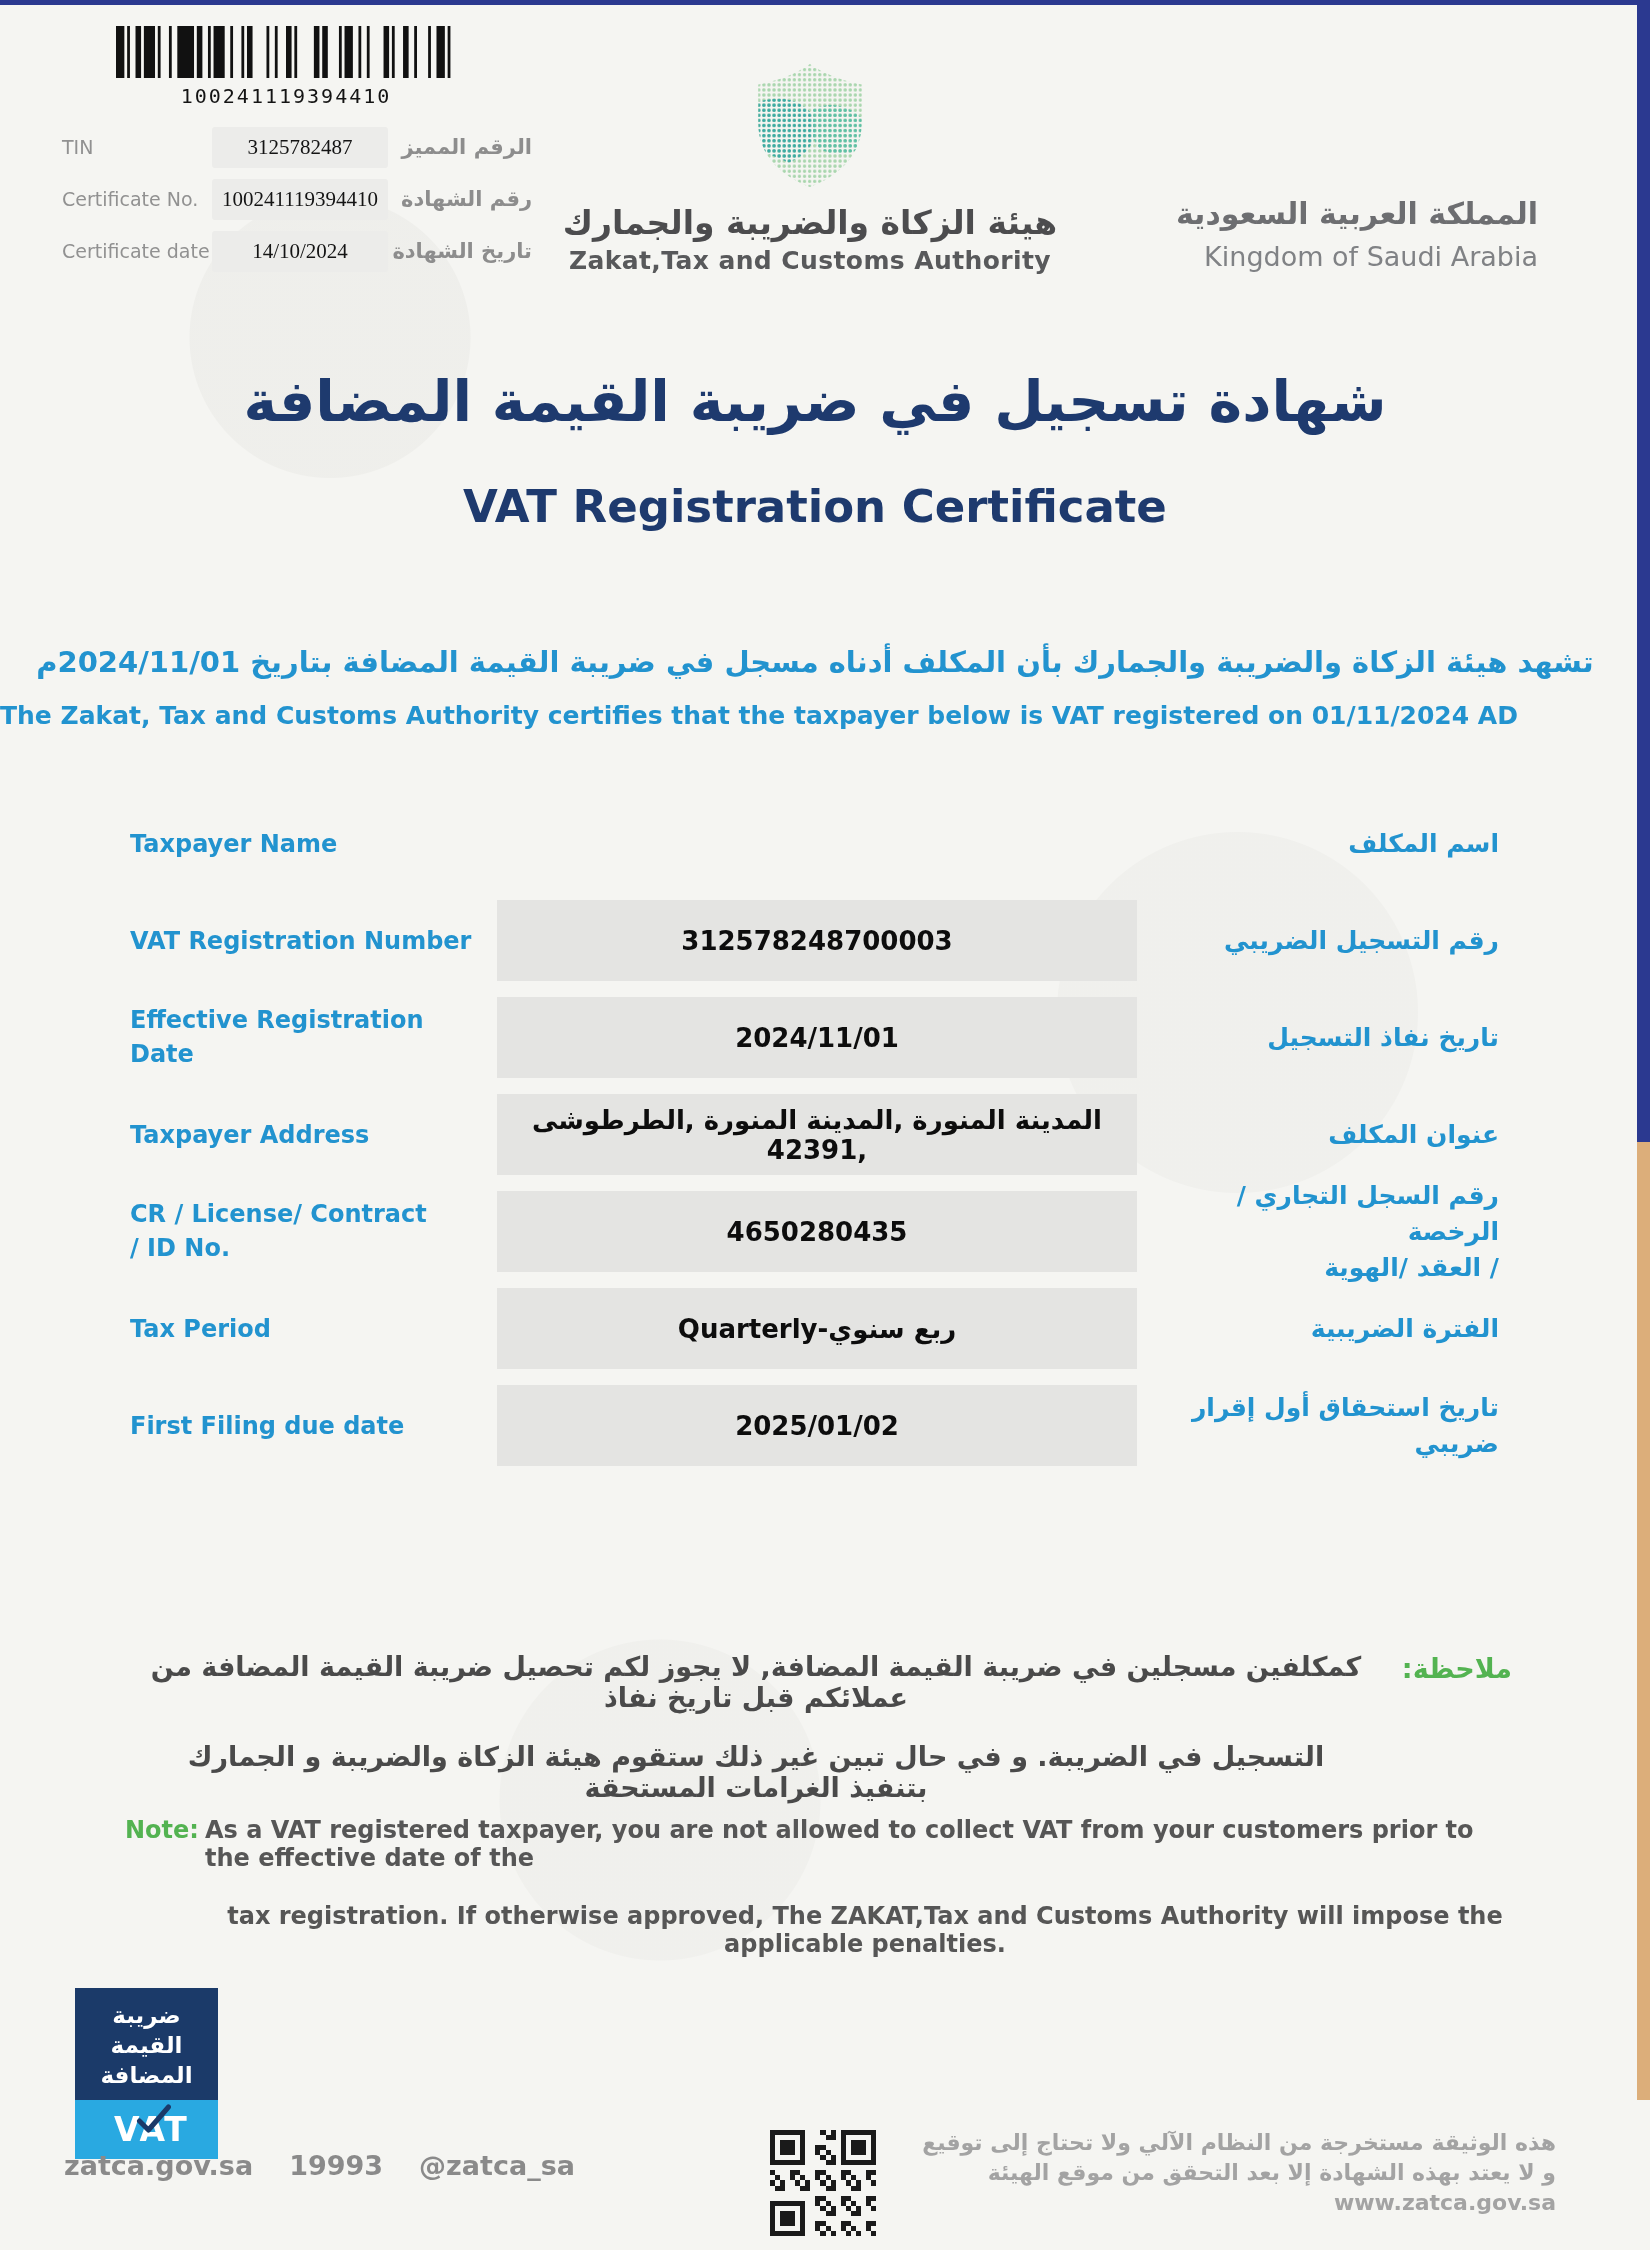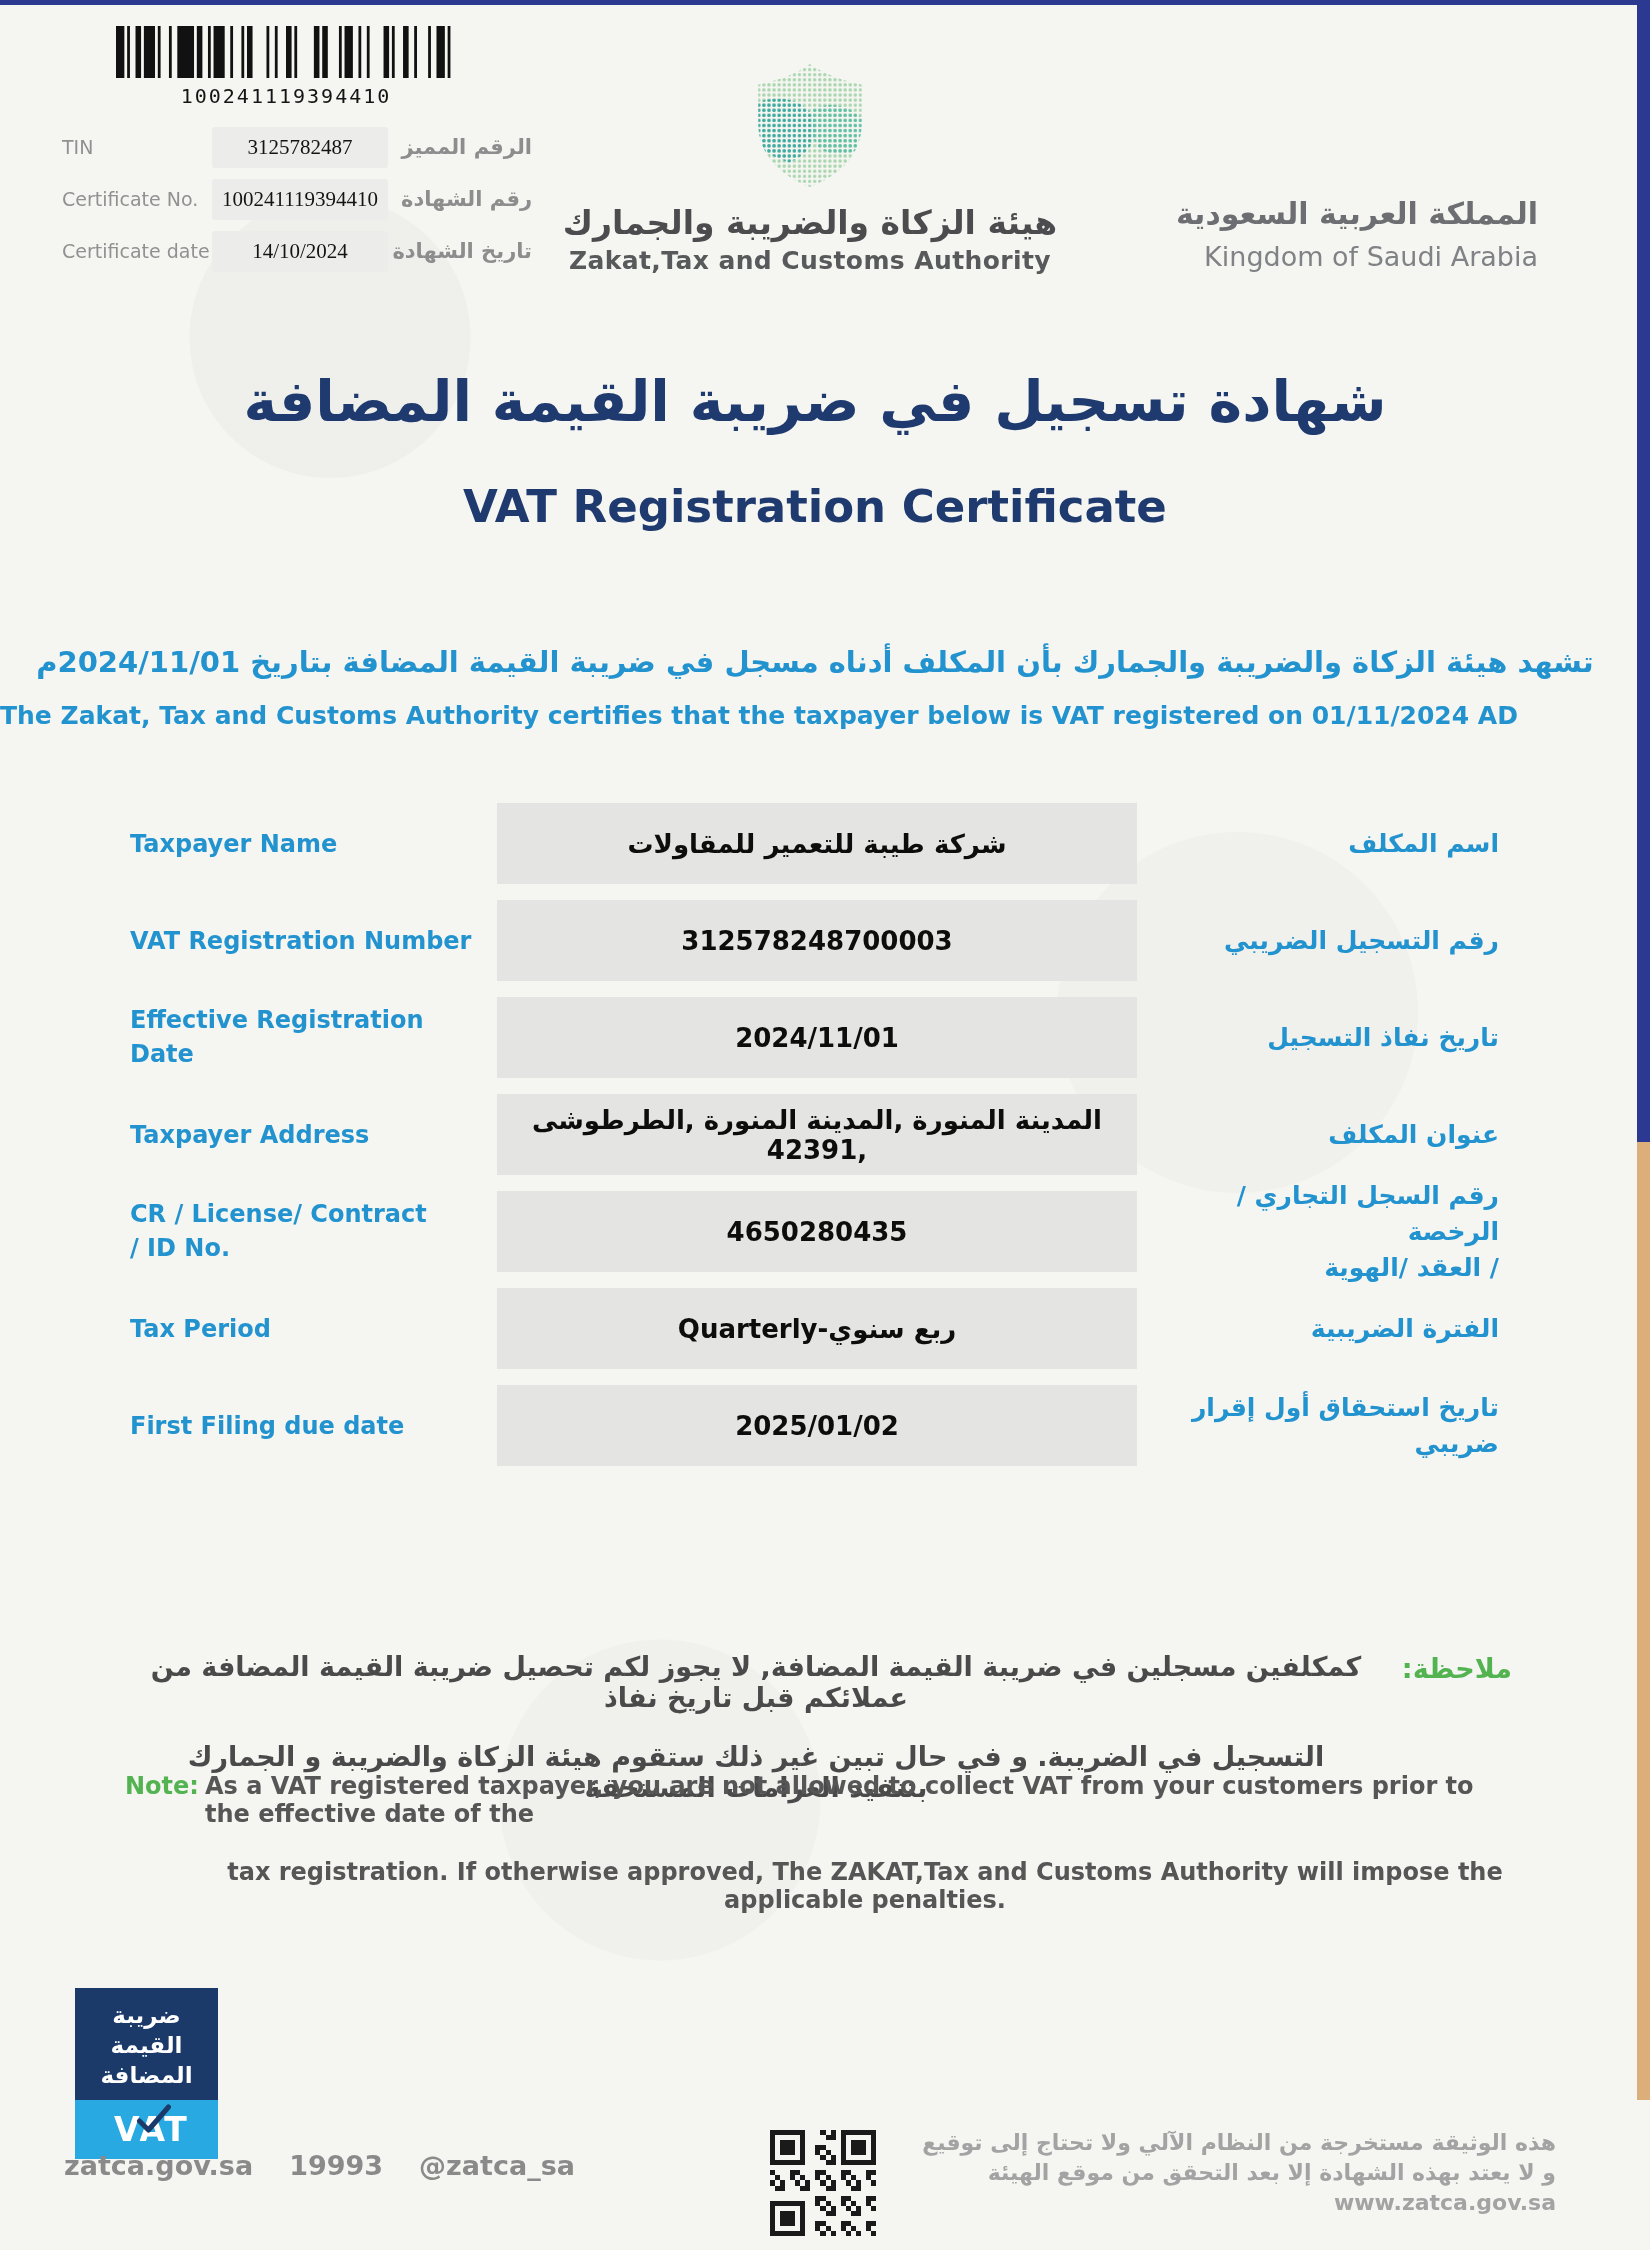--- a/index.html
+++ b/index.html
@@ -64,21 +64,21 @@
                font-size:25px; font-weight:bold; line-height:1.45; white-space:pre-line; }
 
   
   .note-ar{ position:absolute; top:1645px; left:120px; width:1392px; }
   .note-ar-label{ position:absolute; right:0; top:8px; color:#53b351; font-size:27px; font-weight:bold; direction:rtl; }
   .note-ar-lines{ padding-right:150px; padding-left:30px; text-align:center;
                   color:#4a4a4a; font-size:27px; font-weight:bold; direction:rtl; }
   .note-ar-line1{ margin-top:6px; }
   .note-ar-line2{ margin-top:28px; }
 
-  .note-en{ position:absolute; top:1772px; left:125px; width:1400px; display:flex; }
+  .note-en{ position:absolute; top:1816px; left:125px; width:1400px; display:flex; }
   .note-en-label{ width:80px; color:#53b351; font-size:24px; font-weight:bold; flex:none; }
   .note-en-lines{ flex:1; color:#565656; font-size:24px; font-weight:bold; }
   .note-en-line1{ text-align:left; }
   .note-en-line2{ text-align:center; margin-top:30px; }
 
   
   .vat-logo{ position:absolute; left:75px; top:1988px; width:143px; }
   .vat-logo-top{ background:#1b3a69; padding:12px 6px 10px; text-align:center; }
   .vat-logo-top div{ color:#fff; font-size:23px; font-weight:bold; line-height:30px; direction:rtl; }
   .vat-logo-bottom{ background:#29a9e1; height:59px; position:relative;
@@ -189,21 +189,20 @@
   <div class="title-ar">شهادة تسجيل في ضريبة القيمة المضافة</div>
   <div class="title-en">VAT Registration Certificate</div>
 
   <div class="cert-ar">تشهد هيئة الزكاة والضريبة والجمارك بأن المكلف أدناه مسجل في ضريبة القيمة المضافة بتاريخ 2024/11/01م</div>
   <div class="cert-en">The Zakat, Tax and Customs Authority certifies that the taxpayer below is VAT registered on 01/11/2024 AD</div>
 
   <div class="fields">
 
     <div class="field-row">
       <div class="f-label-en">Taxpayer Name</div>
-      <div class="f-value">شركة طيبة للتعمير للمقاولات</div>
       <div class="f-label-ar">اسم المكلف</div>
     </div>
 
     <div class="field-row">
       <div class="f-label-en">VAT Registration Number</div>
       <div class="f-value">312578248700003</div>
       <div class="f-label-ar">رقم التسجيل الضريبي</div>
     </div>
 
     <div class="field-row">

